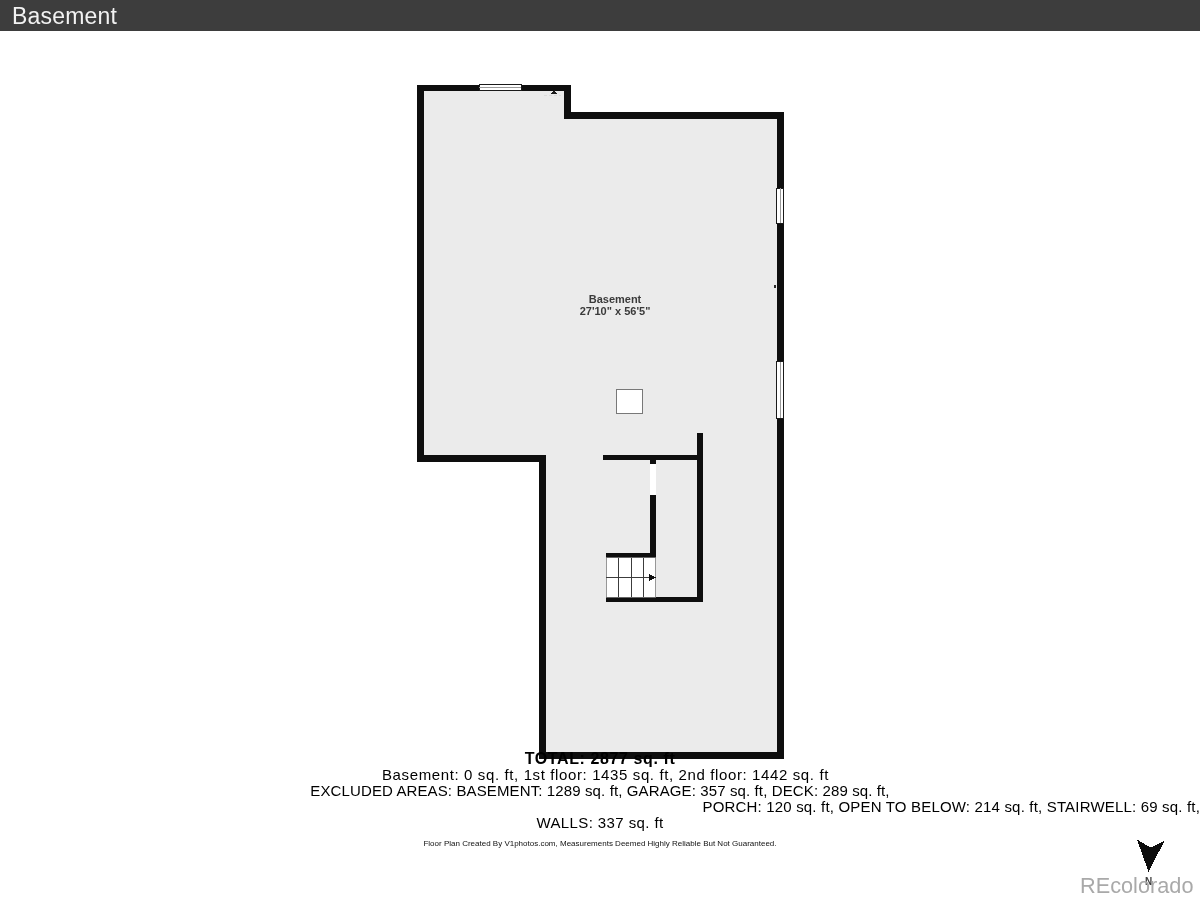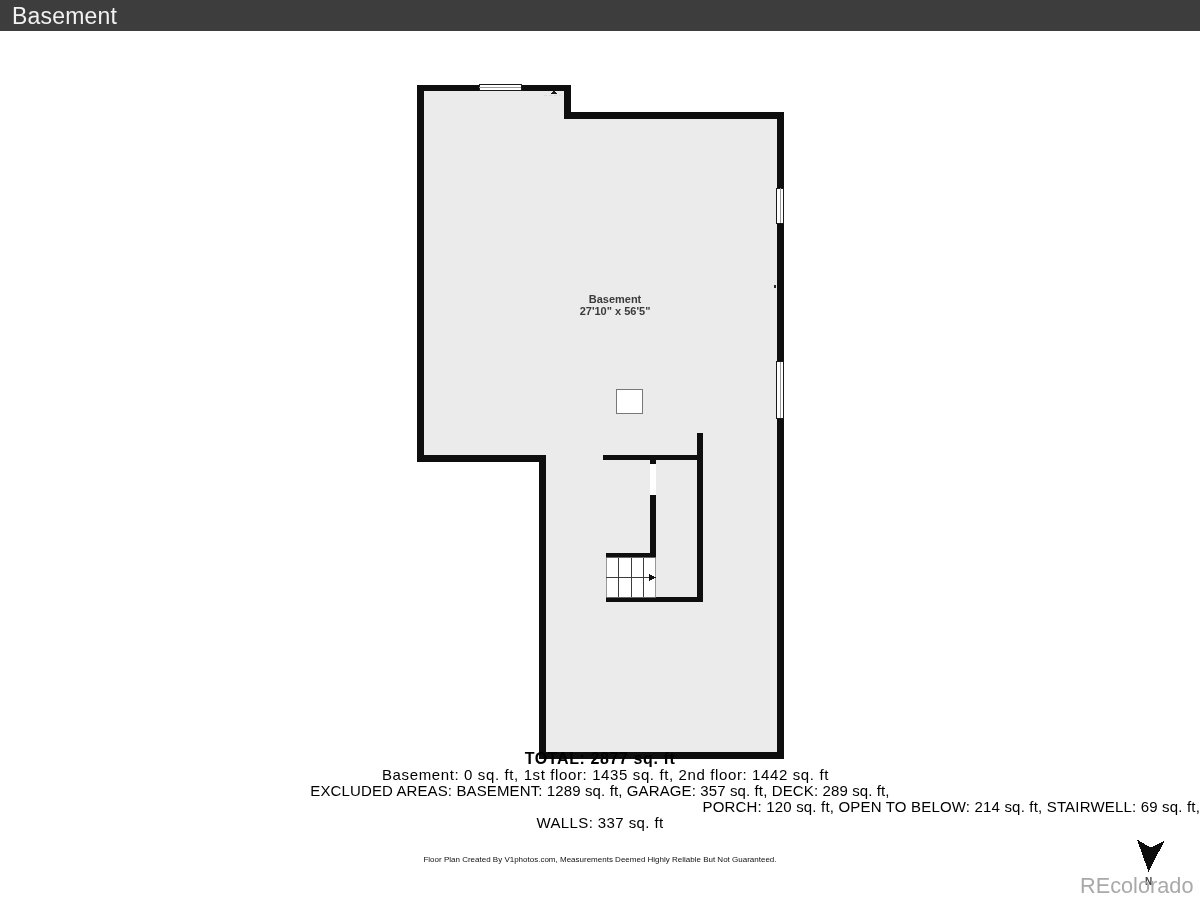--- a/index.html
+++ b/index.html
@@ -6,21 +6,21 @@
   body{font-family:"Liberation Sans", sans-serif;position:relative;}
   .hdr{position:absolute;left:0;top:0;width:1200px;height:31px;background:#3d3d3d;}
   .hdr span{position:absolute;left:12px;top:3px;font-size:23px;color:#f2f2f2;letter-spacing:0.2px;}
   .txtblock{position:absolute;left:0;top:750px;width:1200px;text-align:center;color:#000;}
   .t1{font-size:16px;font-weight:bold;line-height:17px;letter-spacing:0.6px;}
   .t2{font-size:15px;line-height:15.9px;}
   .ls2{letter-spacing:0.62px;padding-left:11px;}
   .ls3{letter-spacing:0.12px;}
   .ls4{letter-spacing:0.18px;text-align:right;}
   .ls5{letter-spacing:0.4px;}
-  .t6{font-size:8px;line-height:10px;margin-top:24px;color:#111;}
+  .t6{font-size:8px;line-height:10px;margin-top:8px;color:#111;}
 </style>
 </head>
 <body>
 
 <div class="hdr">
     <span>Basement</span>
   </div>
 
 <svg width="1200" height="900" viewBox="0 0 1200 900" style="position:absolute;left:0;top:0;" shape-rendering="crispEdges">
 

